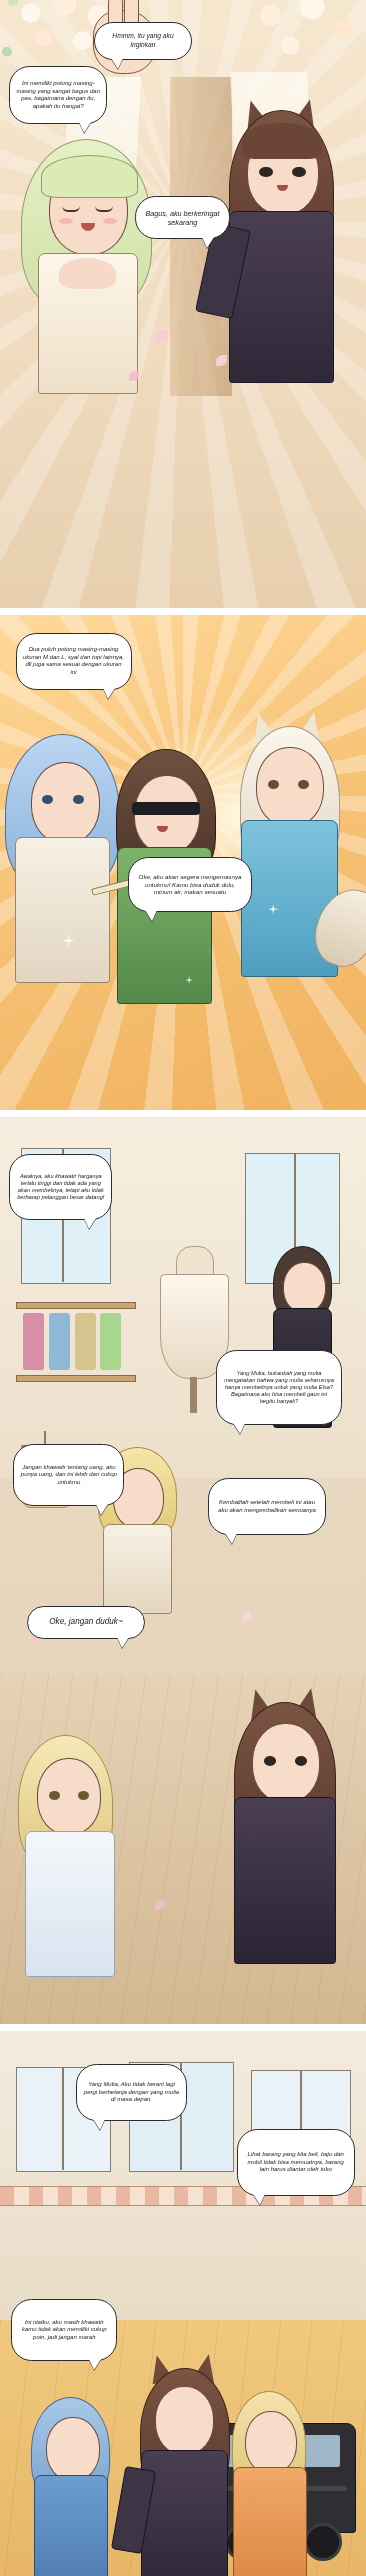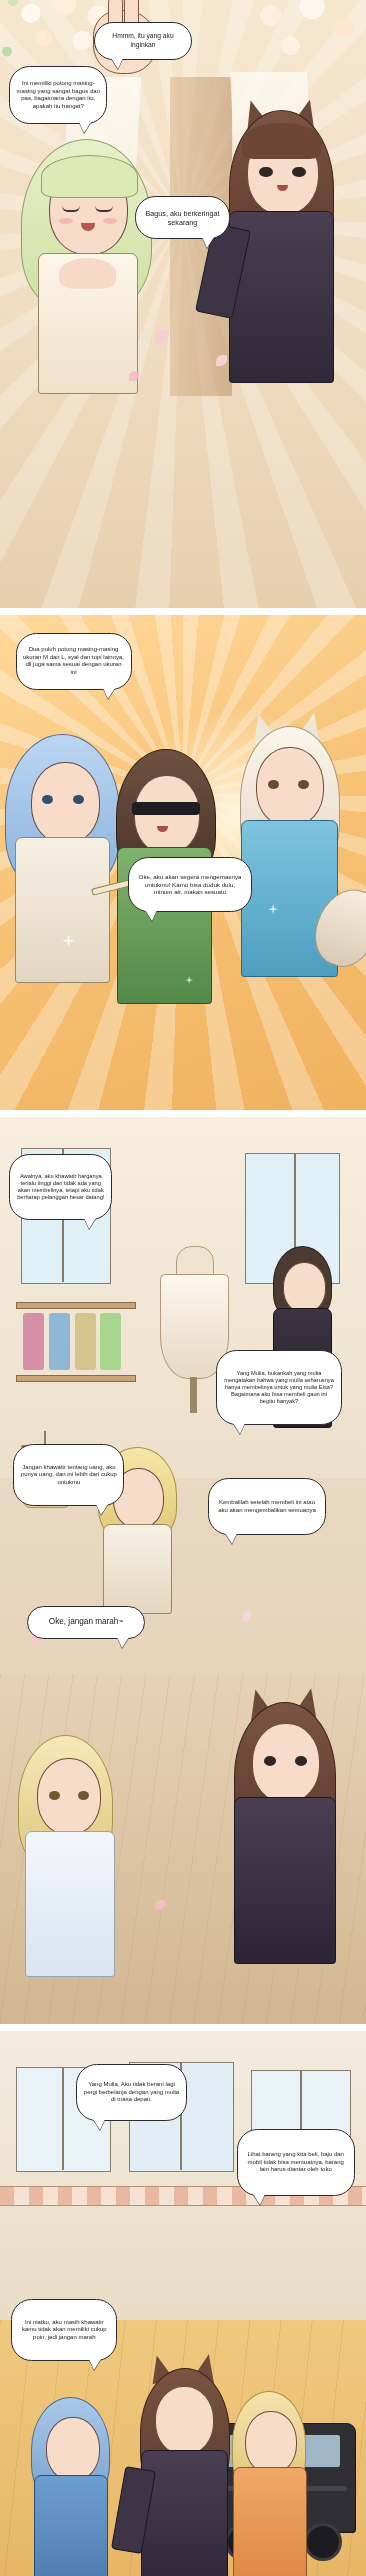--- a/index.html
+++ b/index.html
@@ -45,20 +45,21 @@
     position: absolute;
     background: #ffffff;
     border: 1px solid #2b2b2b;
     border-radius: 13.4px;
     color: #1b1b1b;
     line-height: 1.25;
     padding: 5.2px 6.2px;
     box-sizing: border-box;
     text-align: center;
     z-index: 40;
+    font-style: italic;
   }
   .bubble .tail {
     position: absolute;
     width: 0; height: 0;
   }
   .bubble.soft { border-radius: 20.6px; }
   .bubble.shout {
     border-radius: 9.3px;
   }
   .b-txt { display: block; }
@@ -367,21 +368,21 @@
       <span class="b-txt">Jangan khawatir tentang uang, aku punya uang, dan ini lebih dari cukup untukmu</span>
       <span class="tail tail-br"></span>
     </div>
 
     <div class="bubble soft" style="left:208px; top:361px; width:118px; height:57px; font-size:6px; display:flex;align-items:center;justify-content:center;">
       <span class="b-txt">Kembalilah setelah membeli ini atau aku akan mengembalikan semuanya</span>
       <span class="tail tail-bl"></span>
     </div>
 
     <div class="bubble shout" style="left:27px; top:489px; width:118px; height:33px; font-size:8.2px; border-radius:16.5px; display:flex;align-items:center;justify-content:center;">
-      <span class="b-txt">Oke, jangan marah~</span>
+      <span class="b-txt">Oke, jangan duduk~</span>
       <span class="tail tail-br"></span>
     </div>
   </div>
 
   <div class="gutter" style="top:2024px;height:7.2px;"></div>
 
   <div class="panel" style="left:0; top:2031px; width:366px; height:1303px; background:linear-gradient(180deg,#efe6d6 0%, #e6d7bd 40%, #dcc9a7 100%);">
 
     <div style="position:absolute;left:0;right:0;top:0;height:289px;background:linear-gradient(180deg,#f3ecdf,#e8dcc6);"></div>
 

